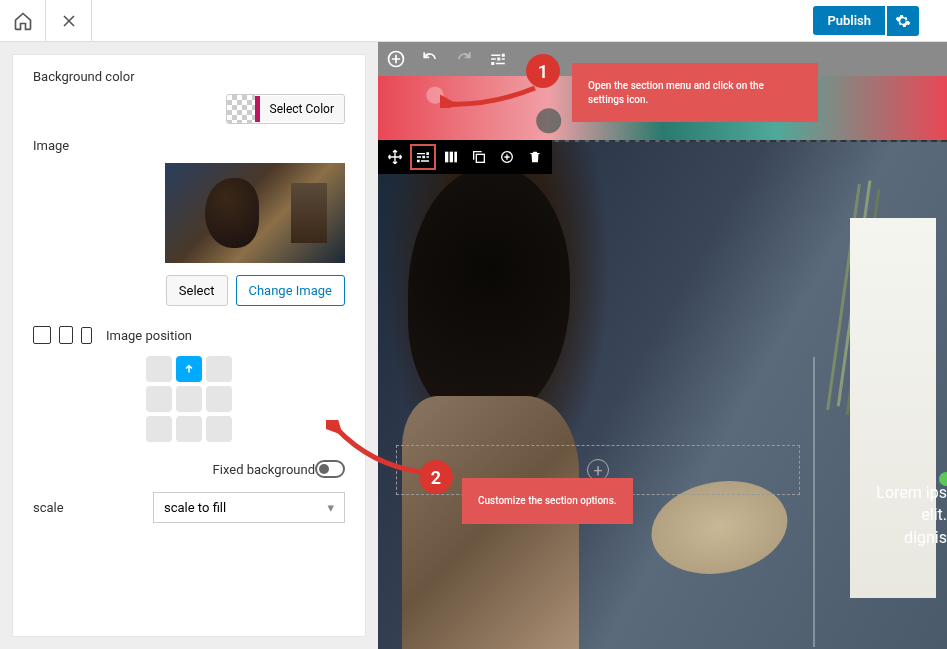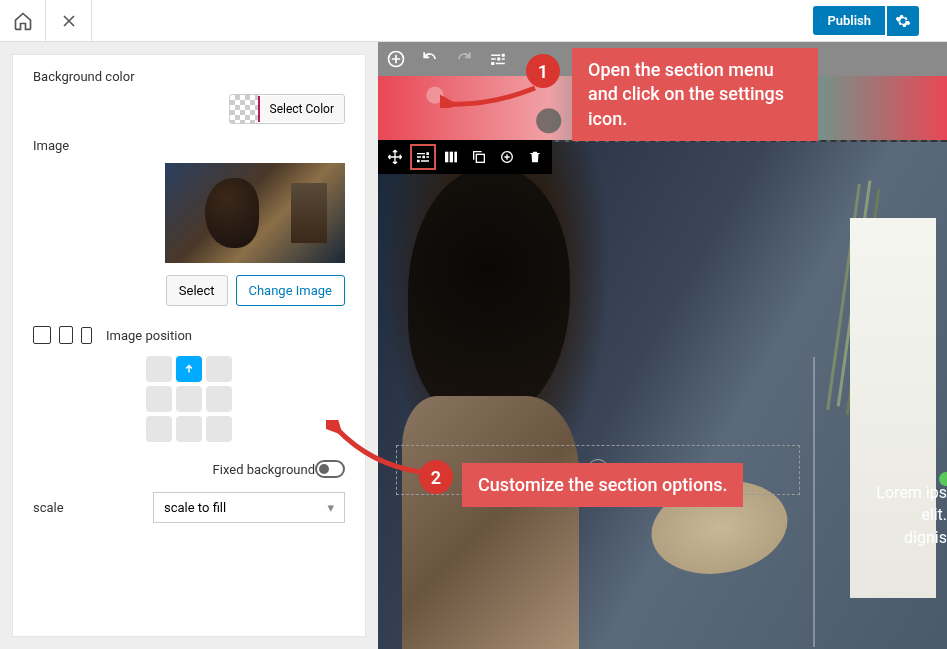--- a/index.html
+++ b/index.html
@@ -23,21 +23,21 @@
 .customizing { font-size: 12px; color: #555; margin-bottom: 6px; }
 .section-title { font-size: 18px; font-weight: 300; color: #333; display: flex; align-items: center; gap: 8px; }
 
 .panel { background: #fff; margin: 12px; border: 1px solid #e5e5e5; flex: 1; overflow: hidden; position: relative; }
 .panel-head { padding: 14px 14px; font-size: 14px; font-weight: 600; color: #333; display: flex; align-items: center; gap: 8px; }
 .panel-body { padding: 0 20px 20px 20px; }
 .field-label { font-size: 13px; color: #333; margin: 14px 0 10px 0; }
 .color-row { display: flex; justify-content: flex-end; }
 .color-picker { display: flex; align-items: center; border: 1px solid #ccc; border-radius: 3px; overflow: hidden; }
 .swatch { width: 28px; height: 28px; background-image: linear-gradient(45deg,#ccc 25%,transparent 25%),linear-gradient(-45deg,#ccc 25%,transparent 25%),linear-gradient(45deg,transparent 75%,#ccc 75%),linear-gradient(-45deg,transparent 75%,#ccc 75%); background-size: 10px 10px; background-position: 0 0,0 5px,5px -5px,-5px 0; }
-.select-color { border: none; background: #f7f7f7; padding: 6px 10px; font-size: 12px; cursor: pointer; border-left: 2px solid #be185d; }
+.select-color { border: none; background: #f7f7f7; padding: 6px 10px; font-size: 12px; cursor: pointer; border-left: 5px solid #be185d; }
 
 .image-row { display: flex; gap: 16px; align-items: flex-start; }
 .thumb { width: 180px; height: 100px; background: linear-gradient(135deg,#2a3f5f 0%,#4a3828 40%,#8b6f47 60%,#1a2838 100%); position: relative; overflow: hidden; }
 .thumb::before { content: ''; position: absolute; left: 22%; top: 15%; width: 30%; height: 70%; background: radial-gradient(circle at 40% 30%,#3a2818,#1a1010); border-radius: 50% 40% 40% 50%; }
 .thumb::after { content: ''; position: absolute; right: 10%; top: 20%; width: 20%; height: 60%; background: linear-gradient(180deg,#5a4a3a,#3a2818); }
 .btn-row { display: flex; gap: 8px; margin-top: 12px; justify-content: flex-end; width: 180px; margin-left: auto; }
 .btn { padding: 7px 12px; font-size: 13px; border: 1px solid #ccc; background: #f7f7f7; border-radius: 3px; cursor: pointer; }
 .btn-primary { border-color: #007cba; color: #007cba; background: #fff; }
 
 .device-row { display: flex; align-items: center; gap: 8px; margin: 20px 0 12px 0; }
@@ -81,21 +81,21 @@
 .hero-brushes { position: absolute; right: 18%; top: 8%; width: 3px; height: 45%; background: #7a8a6a; transform: rotate(8deg); box-shadow: 10px -5px 0 #8a9a7a, 20px 2px 0 #6a7a5a; }
 
 .dropzone { position: absolute; top: 303px; left: 18px; width: 404px; height: 50px; border: 1px dashed #999; display: flex; align-items: center; justify-content: center; z-index: 4; }
 .dropzone-plus { width: 22px; height: 22px; border: 1.5px solid #aaa; border-radius: 50%; display: flex; align-items: center; justify-content: center; color: #aaa; font-size: 16px; }
 
 .lorem { position: absolute; right: 0; top: 340px; color: #fff; font-size: 16px; text-align: right; line-height: 1.4; z-index: 4; padding-right: 0; }
 
 .resize-handle { position: absolute; top: 330px; right: -6px; width: 14px; height: 14px; background: #5ac85a; border-radius: 50%; z-index: 5; }
 .vline { position: absolute; top: 215px; right: 132px; width: 2px; height: 290px; background: rgba(255,255,255,0.3); z-index: 3; }
 
-.callout { position: absolute; background: #e25555; color: #fff; padding: 10px 16px; font-size: 18px; font-weight: 500; z-index: 10; line-height: 1.35; }
+.callout { position: absolute; background: #e25555; color: #fff; padding: 16px 16px; font-size: 10px; font-weight: 500; z-index: 10; line-height: 1.35; margin-top: 15px; }
 .callout1 { top: 48px; left: 572px; width: 246px; }
 .callout2 { top: 463px; left: 462px; }
 .badge { position: absolute; width: 34px; height: 34px; background: #d9362f; border-radius: 50%; color: #fff; display: flex; align-items: center; justify-content: center; font-size: 18px; font-weight: 600; z-index: 11; }
 .badge1 { top: 54px; left: 526px; }
 .badge2 { top: 460px; left: 419px; }
 
 .arrow { position: absolute; z-index: 12; }
 .arrow1 { top: 78px; left: 440px; width: 100px; height: 30px; }
 .arrow2 { top: 420px; left: 326px; width: 100px; height: 60px; }
 </style>

